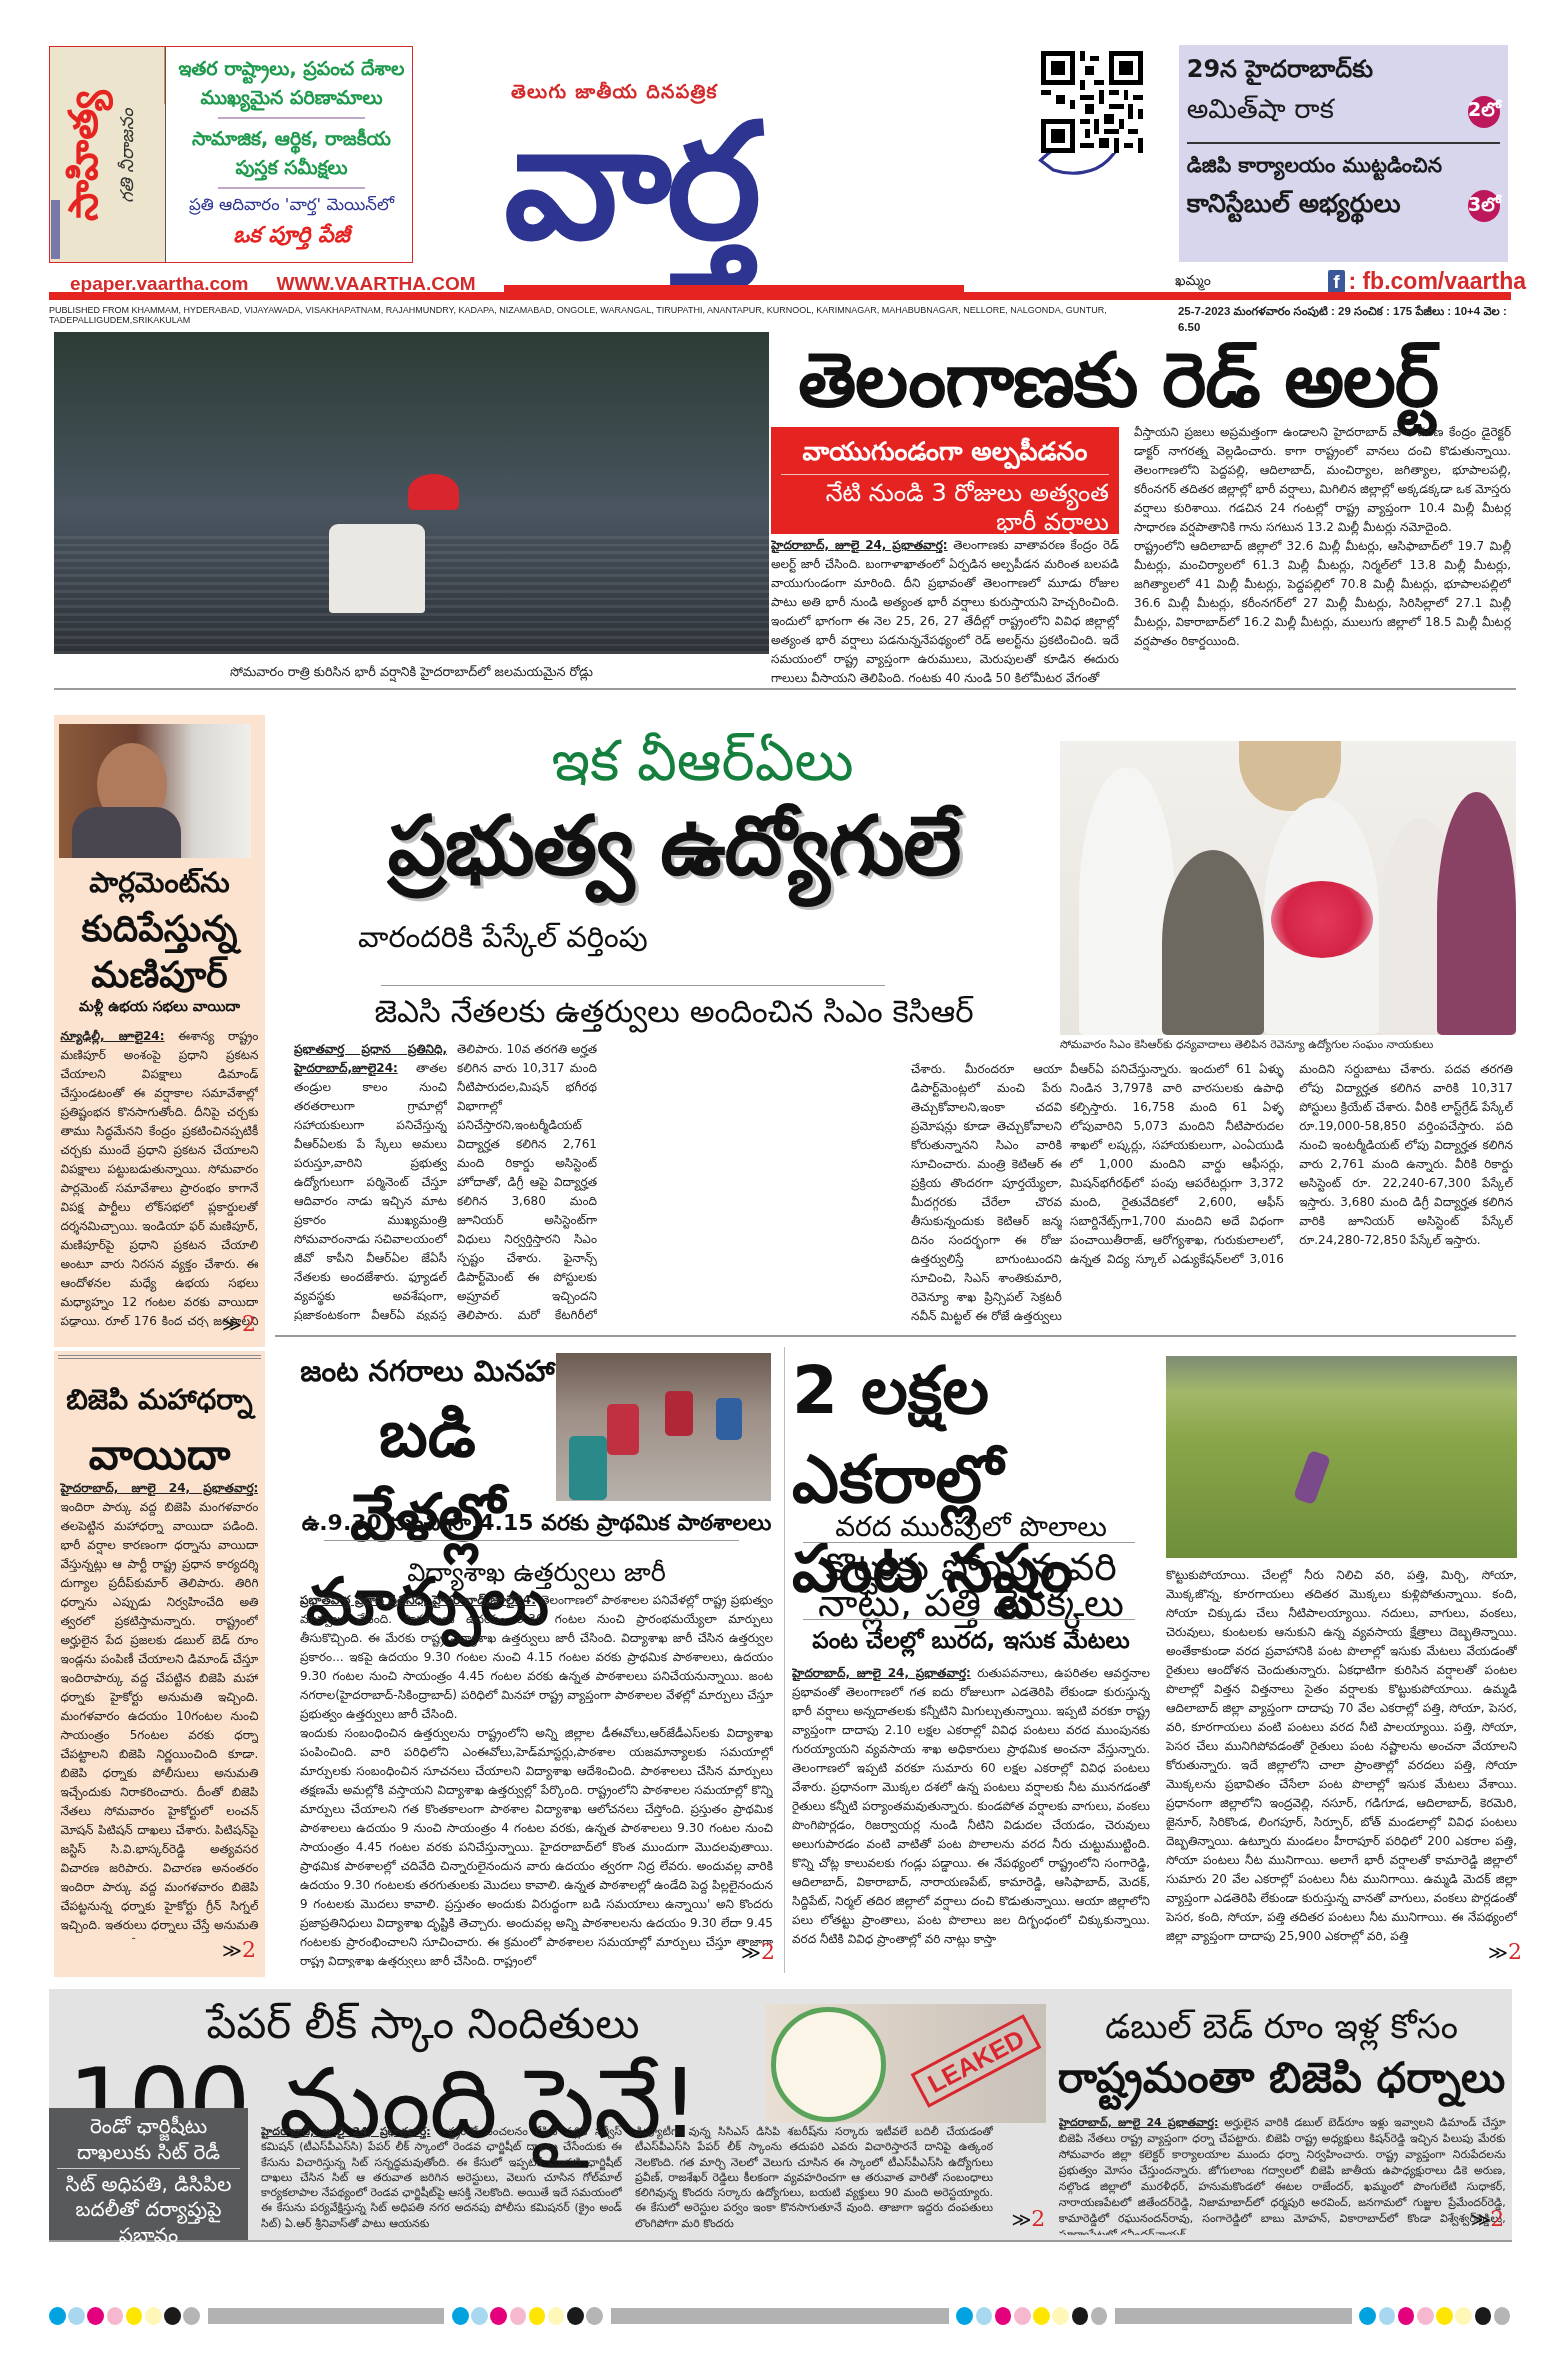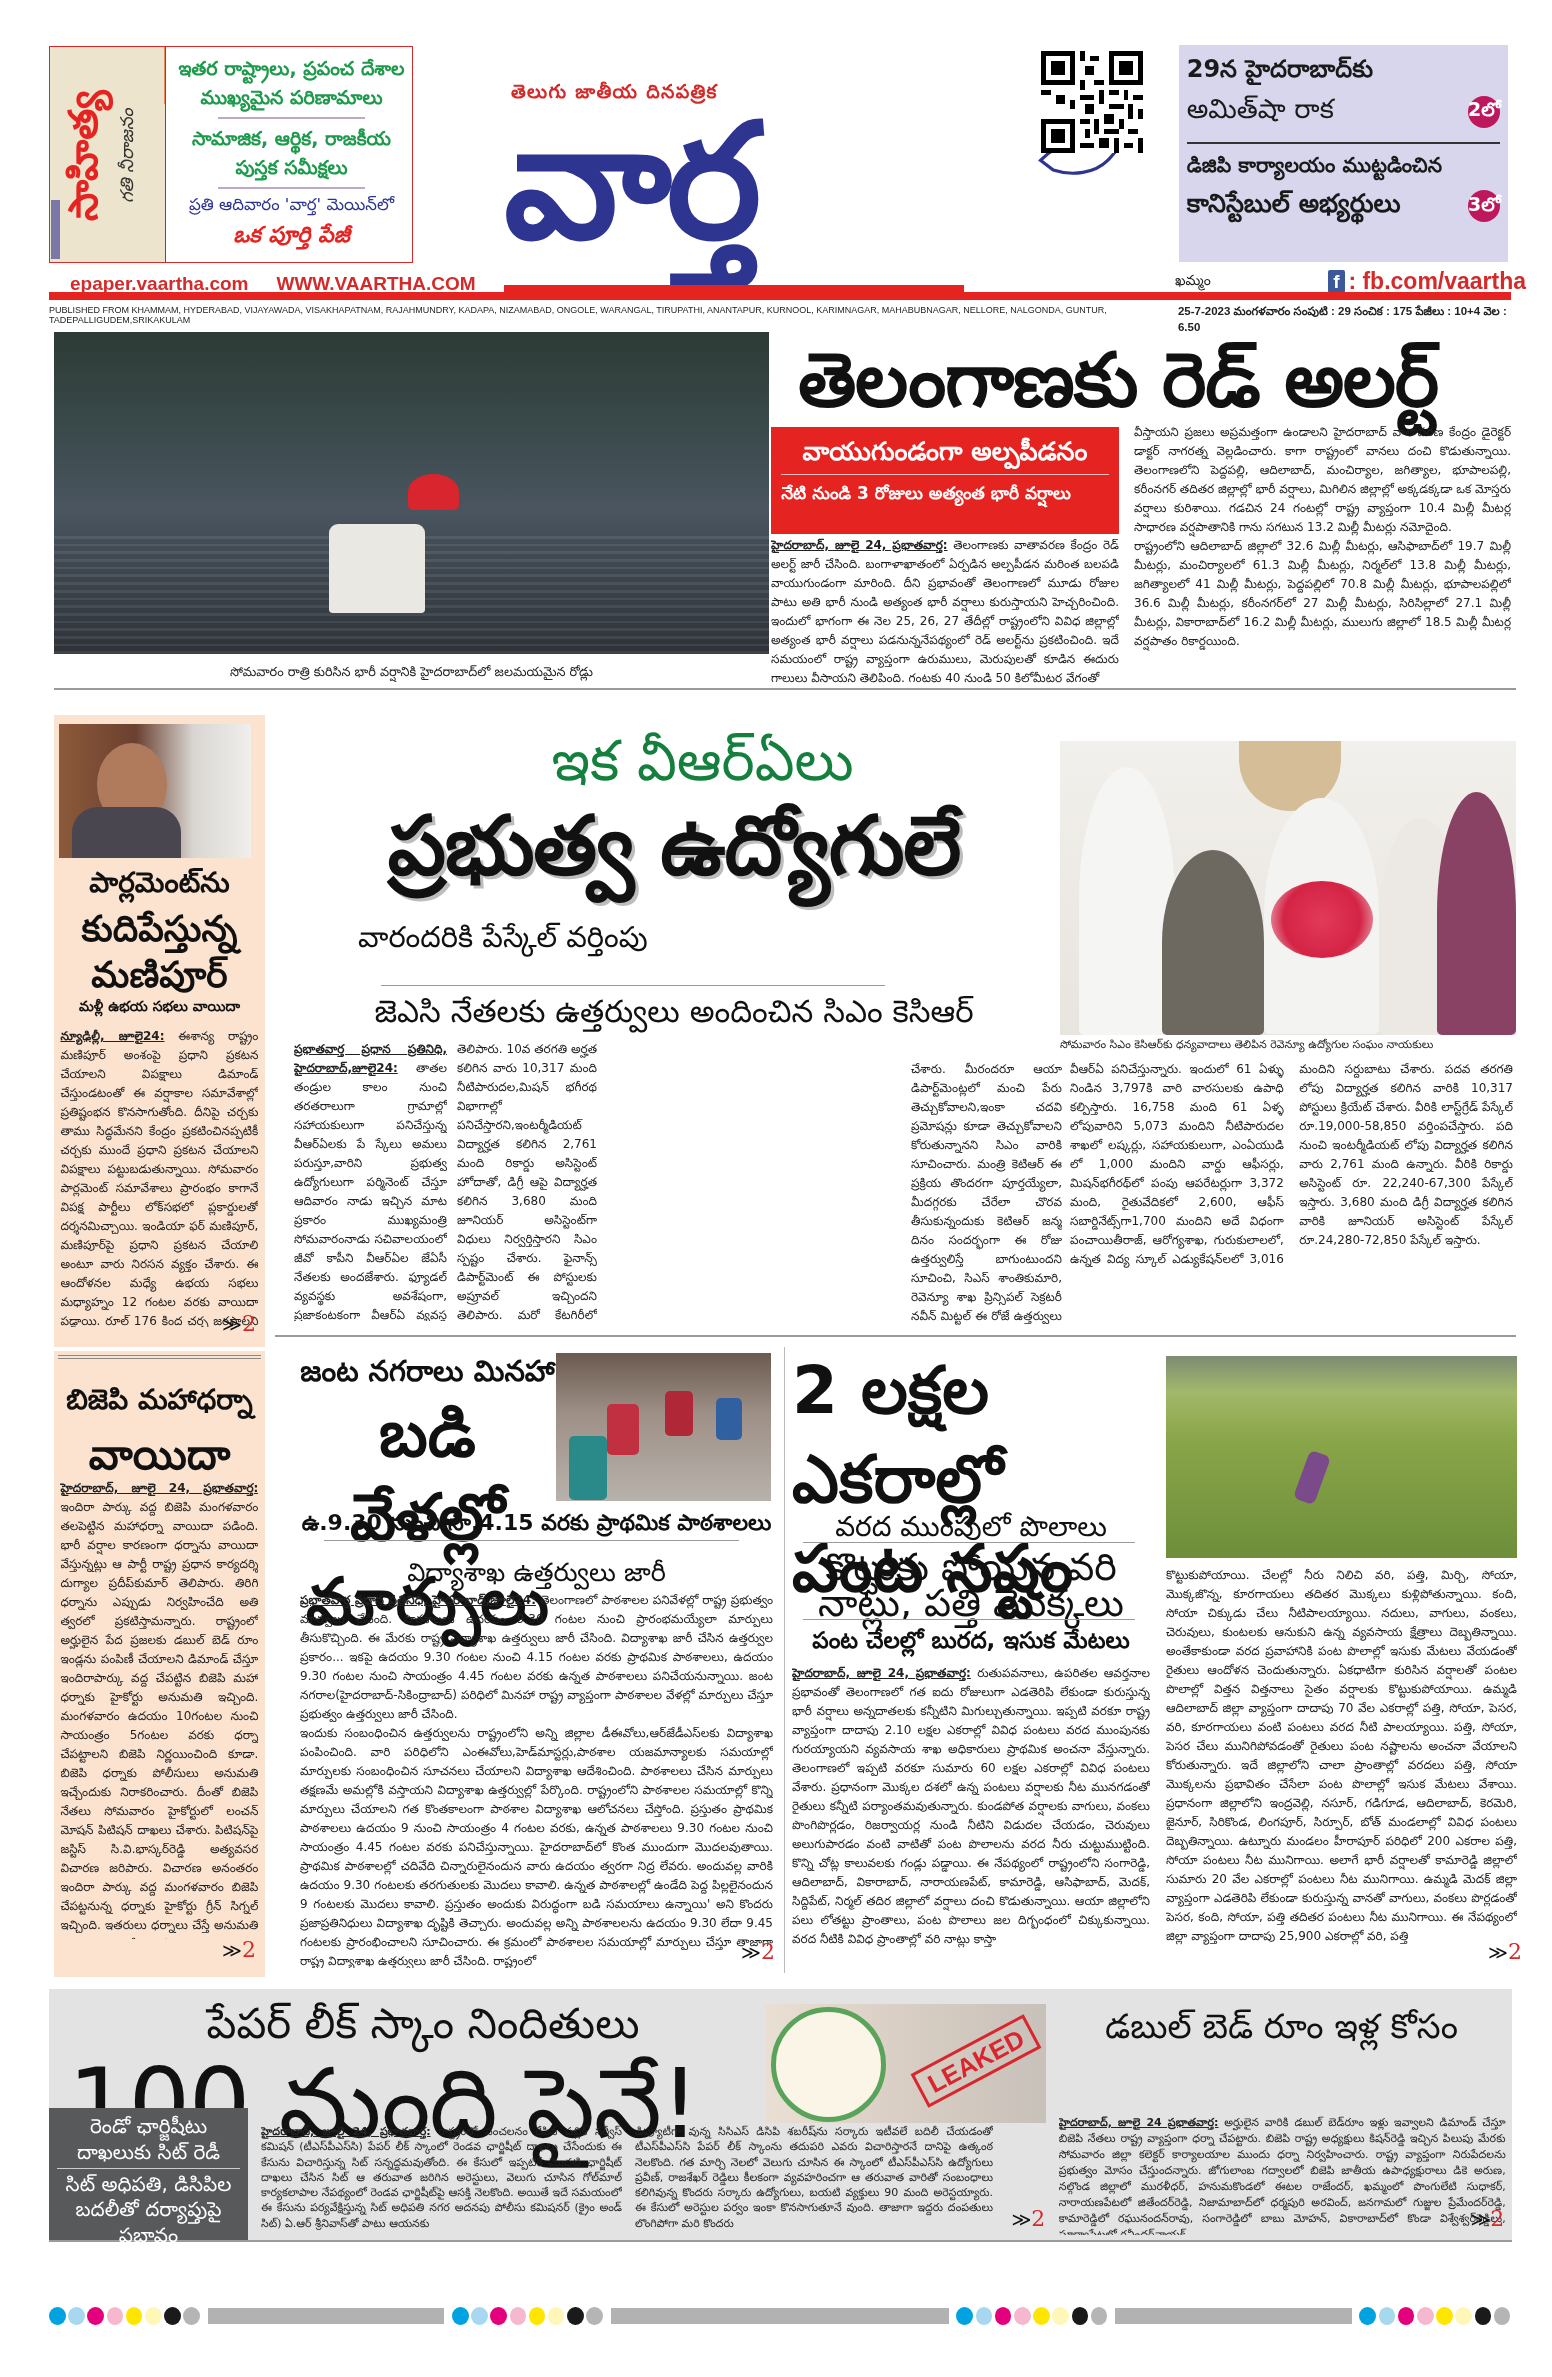--- a/index.html
+++ b/index.html
@@ -45,21 +45,21 @@
   .rain-photo { left: 54px; top: 332px; width: 715px; height: 322px; background: linear-gradient(180deg,#2d3b35 0%,#3a4a4b 30%,#4a5560 55%,#2e3238 100%); overflow:hidden; }
   .rain-photo .car { position:absolute; left:275px; top:192px; width:96px; height:89px; background:#e9e8e2; border-radius:9px 9px 3.8px 3.8px; }
   .rain-photo .umb { position:absolute; left:354px; top:142px; width:51px; height:36px; background:#d9252d; border-radius:50% 50% 5.1px 5.1px; }
   .rain-photo .water { position:absolute; left:0; top:204px; width:100%; height:118px; background: repeating-linear-gradient(180deg, rgba(255,255,255,0.08) 0 2.6px, rgba(0,0,0,0) 2.6px 7.7px); }
   .rain-caption { left: 54px; top: 664px; width: 715px; text-align:center; font-size:12.8px; color:#222; }
   .rule-thin { height:1.9px; background:#9a9a9a; }
   .hl-redalert { left: 798px; top: 332px; font-size:75px; font-weight:bold; color:#111; letter-spacing:-1.3px; line-height:96px; }
   .red-banner { left: 771px; top: 427px; width: 348px; height: 107px; background:#e52421; padding:6.4px 10.2px; color:#fff; }
   .red-banner .a { font-size:25.5px; font-weight:bold; text-align:center; line-height:37px; }
   .red-banner .line { height:1.3px; background:#f4c0c0; margin:3.8px 0; }
-  .red-banner .b { font-size:17px; font-weight:bold; text-align:left; line-height:29px; }
+  .red-banner .b { font-size:24px; font-weight:normal; text-align:right; line-height:29px; }
   .body { font-size:12px; line-height:19px; color:#222; text-align:justify; }
   .body .dateline { font-weight:bold; text-decoration:underline; }
   .cont { color:#d42a2a; font-family:"DejaVu Serif", serif; font-size:22px; font-weight:normal; }
   .cont .chev { color:#111; font-size:19px; }
 
   
   .side-peach { left: 54px; top: 715px; width: 211px; height: 632px; background:#fbe3cf; }
   .side-peach2 { left: 54px; top: 1351px; width: 211px; height: 626px; background:#fbe3cf; }
   .om-photo { left: 59px; top: 724px; width: 192px; height: 134px; background: linear-gradient(90deg,#8c5a3a 0%,#6b4030 40%,#d9d6d2 70%,#f0efec 100%); }
   .om-photo .head { position:absolute; left:38px; top:19px; width:70px; height:83px; border-radius:50%; background:#b07a5c; }
@@ -340,20 +340,21 @@
   <div class="abs body" style="left:586px; top:135px; width:358px; height:112px; overflow:hidden; font-size:11px; line-height:15.3px;">
     <span>డిప్యూటీగా వున్న సిసిఎస్ డిసిపి శబరీష్‌ను సర్కారు ఇటీవలే బదిలీ చేయడంతో టీఎస్‌పీఎస్‌సి పేపర్ లీక్ స్కాంను తదుపరి ఎవరు విచారిస్తారనే దానిపై ఉత్కంఠ నెలకొంది. గత మార్చి నెలలో వెలుగు చూసిన ఈ స్కాంలో టీఎస్‌పీఎస్‌సి ఉద్యోగులు ప్రవీణ్, రాజశేఖర్ రెడ్డిలు కీలకంగా వ్యవహరించగా ఆ తరువాత వారితో సంబంధాలు కలిగివున్న కొందరు సర్కారు ఉద్యోగులు, బయటి వ్యక్తులు 90 మంది అరెస్టయ్యారు. ఈ కేసులో అరెస్టుల పర్వం ఇంకా కొనసాగుతూనే వుంది. తాజాగా ఇద్దరు దంపతులు లొంగిపోగా మరి కొందరు</span>
   </div>
   <div class="abs cont" style="right:7.7px; bottom:9px;">
     <span class="chev">≫</span><span>2</span>
   </div>
 </div>
 
 <div class="abs bed-box">
   <div class="bed-kicker">డబుల్ బెడ్ రూం ఇళ్ల కోసం</div>
+  <div class="bed-h">రాష్ట్రమంతా బిజెపి ధర్నాలు</div>
   <div class="abs body" style="left:7.7px; top:126px; width:447px; height:120px; overflow:hidden; font-size:11px; line-height:16px;">
     <span class="dateline">హైదరాబాద్, జూలై 24 ప్రభాతవార్త:</span>
     <span>అర్హులైన వారికి డబుల్ బెడ్‌రూం ఇళ్లు ఇవ్వాలని డిమాండ్ చేస్తూ బిజెపి నేతలు రాష్ట్ర వ్యాప్తంగా ధర్నా చేపట్టారు. బిజెపి రాష్ట్ర అధ్యక్షులు కిషన్‌రెడ్డి ఇచ్చిన పిలుపు మేరకు సోమవారం జిల్లా కలెక్టర్ కార్యాలయాల ముందు ధర్నా నిర్వహించారు. రాష్ట్ర వ్యాప్తంగా నిరుపేదలను ప్రభుత్వం మోసం చేస్తుందన్నారు. జోగులాంబ గద్వాలలో బిజెపి జాతీయ ఉపాధ్యక్షురాలు డికె అరుణ, నల్గొండ జిల్లాలో మురళీధర్, హనుమకొండలో ఈటల రాజేందర్, ఖమ్మంలో పొంగులేటి సుధాకర్, నారాయణపేటలో జితేందర్‌రెడ్డి, నిజామాబాద్‌లో ధర్మపురి అరవింద్, జనగామలో గుజ్జుల ప్రేమేందర్‌రెడ్డి, కామారెడ్డిలో రఘునందన్‌రావు, సంగారెడ్డిలో బాబు మోహన్, వికారాబాద్‌లో కొండా విశ్వేశ్వర్‌రెడ్డిలు, సూర్యాపేటలో రవీందర్‌నాయక్,</span>
   </div>
   <div class="abs cont" style="right:7.7px; bottom:9px;">
     <span class="chev">≫</span><span>2</span>
   </div>
 </div>
 
 <div class="abs reg">

